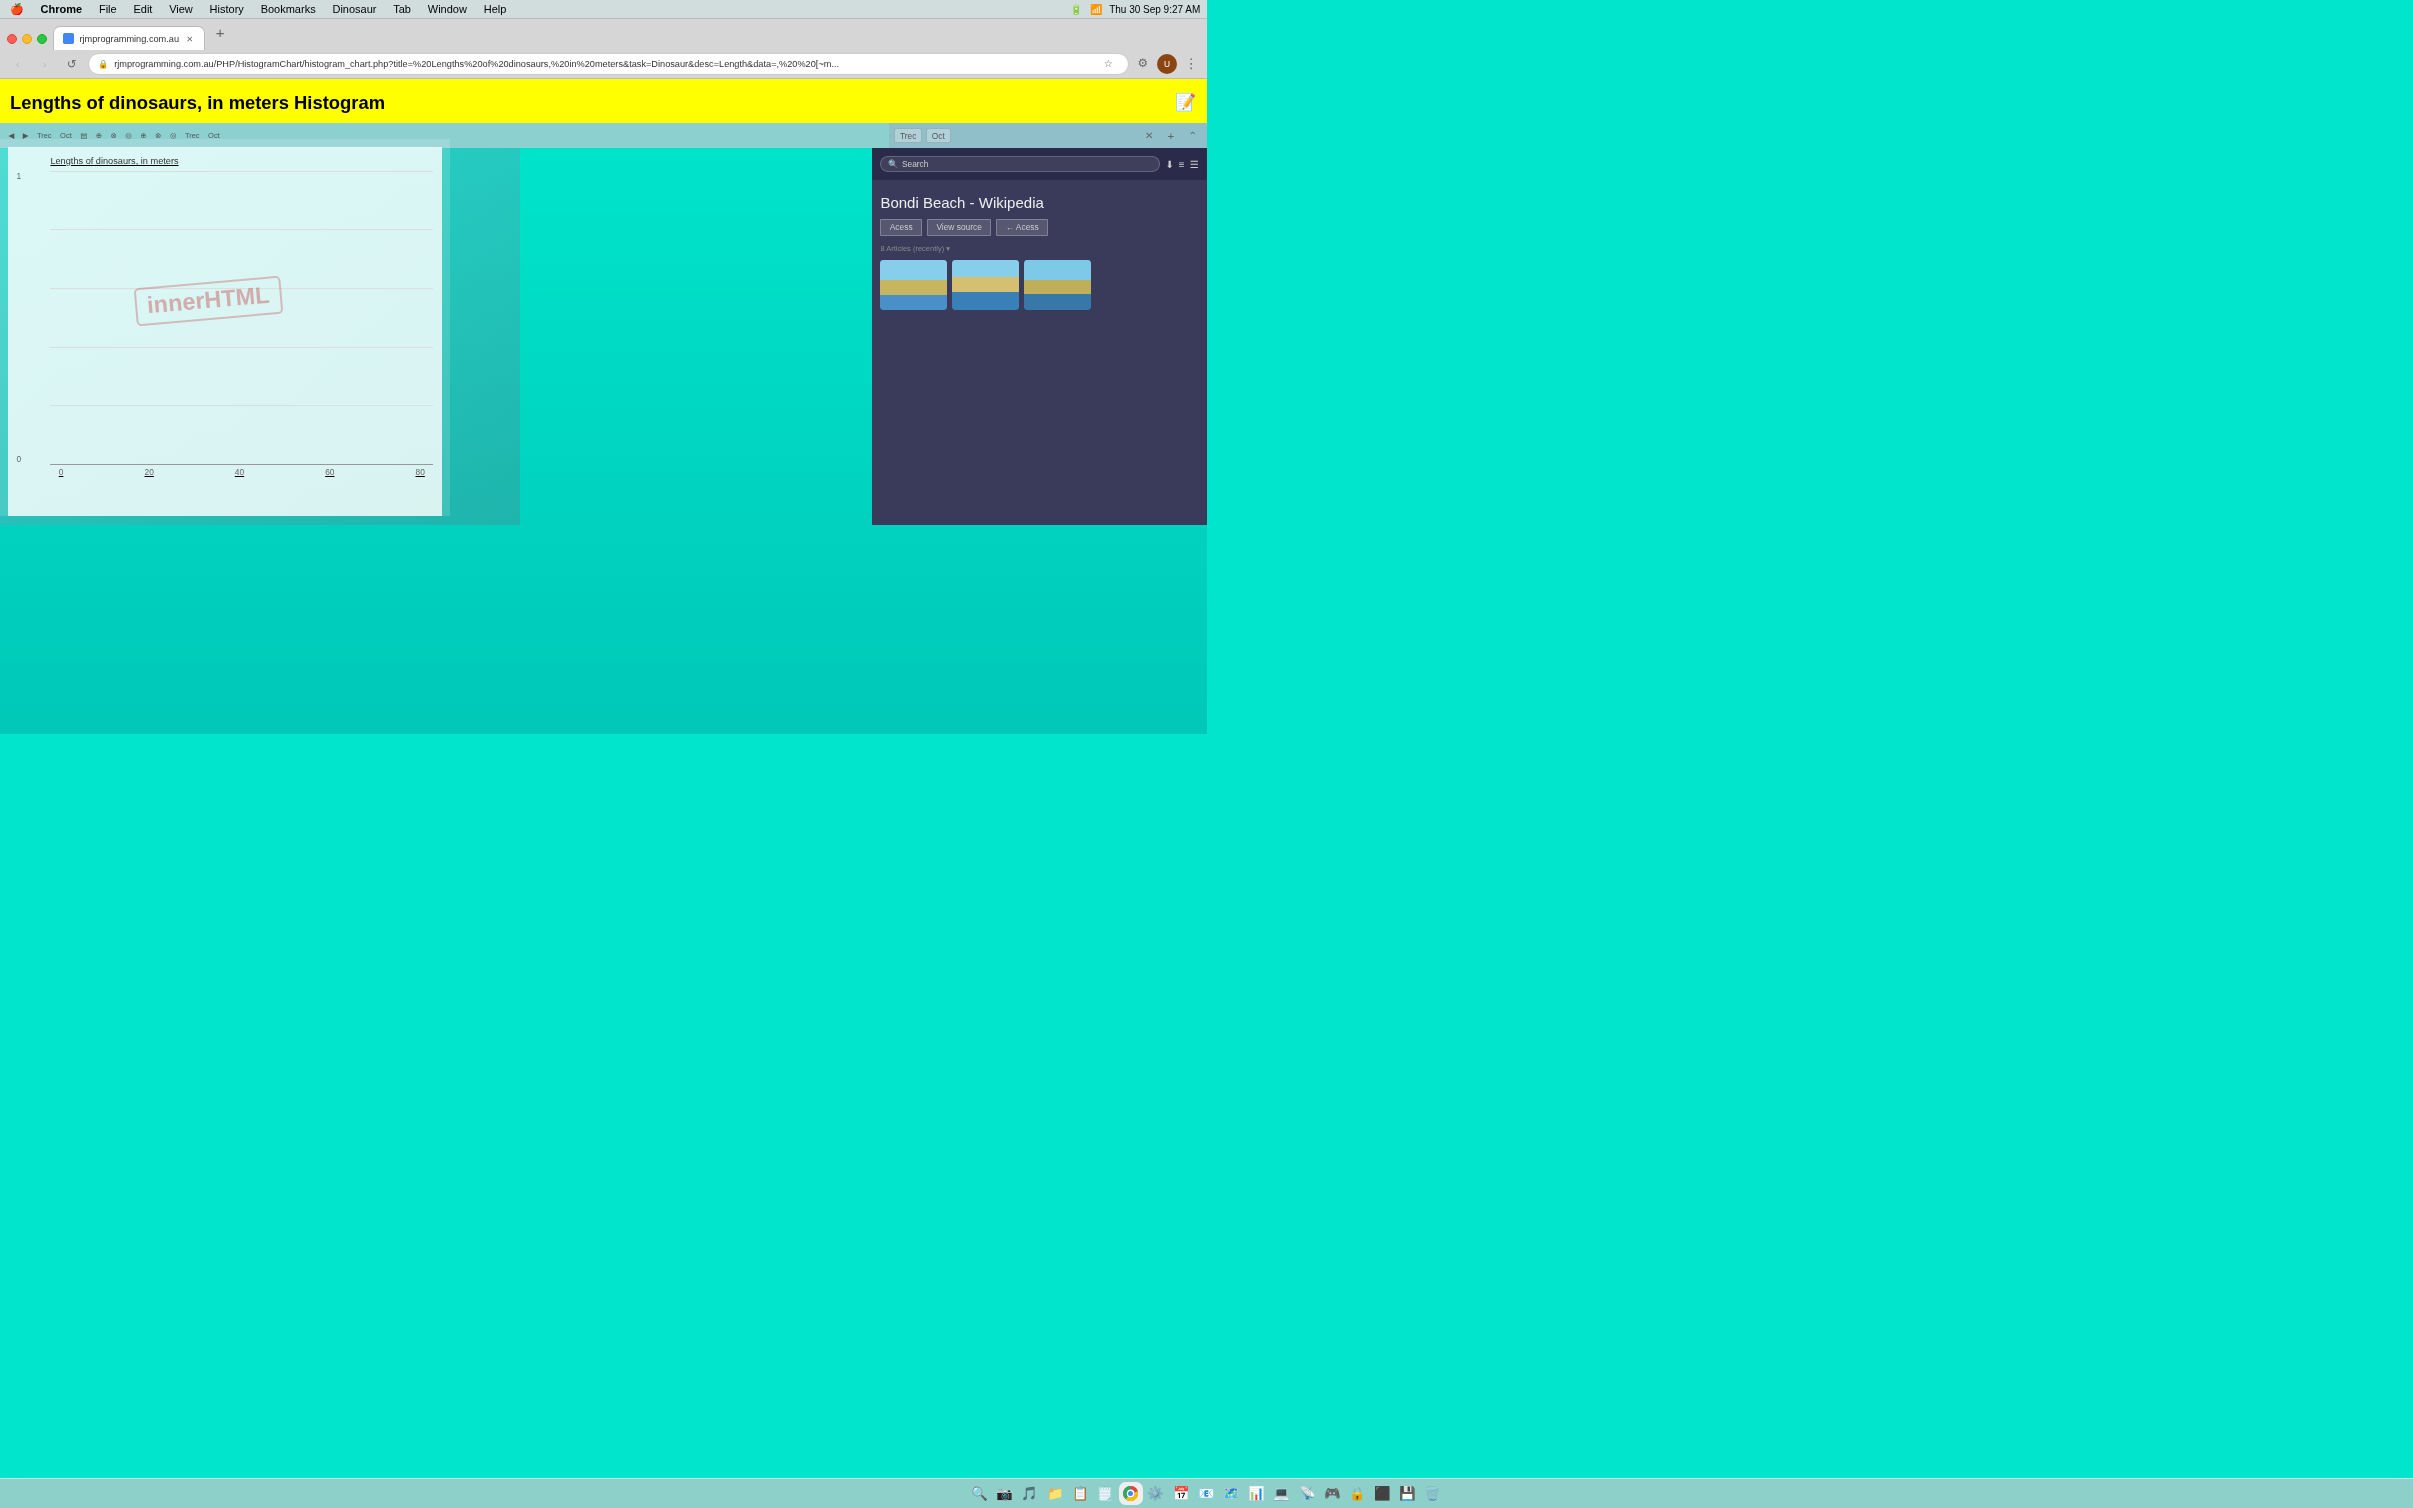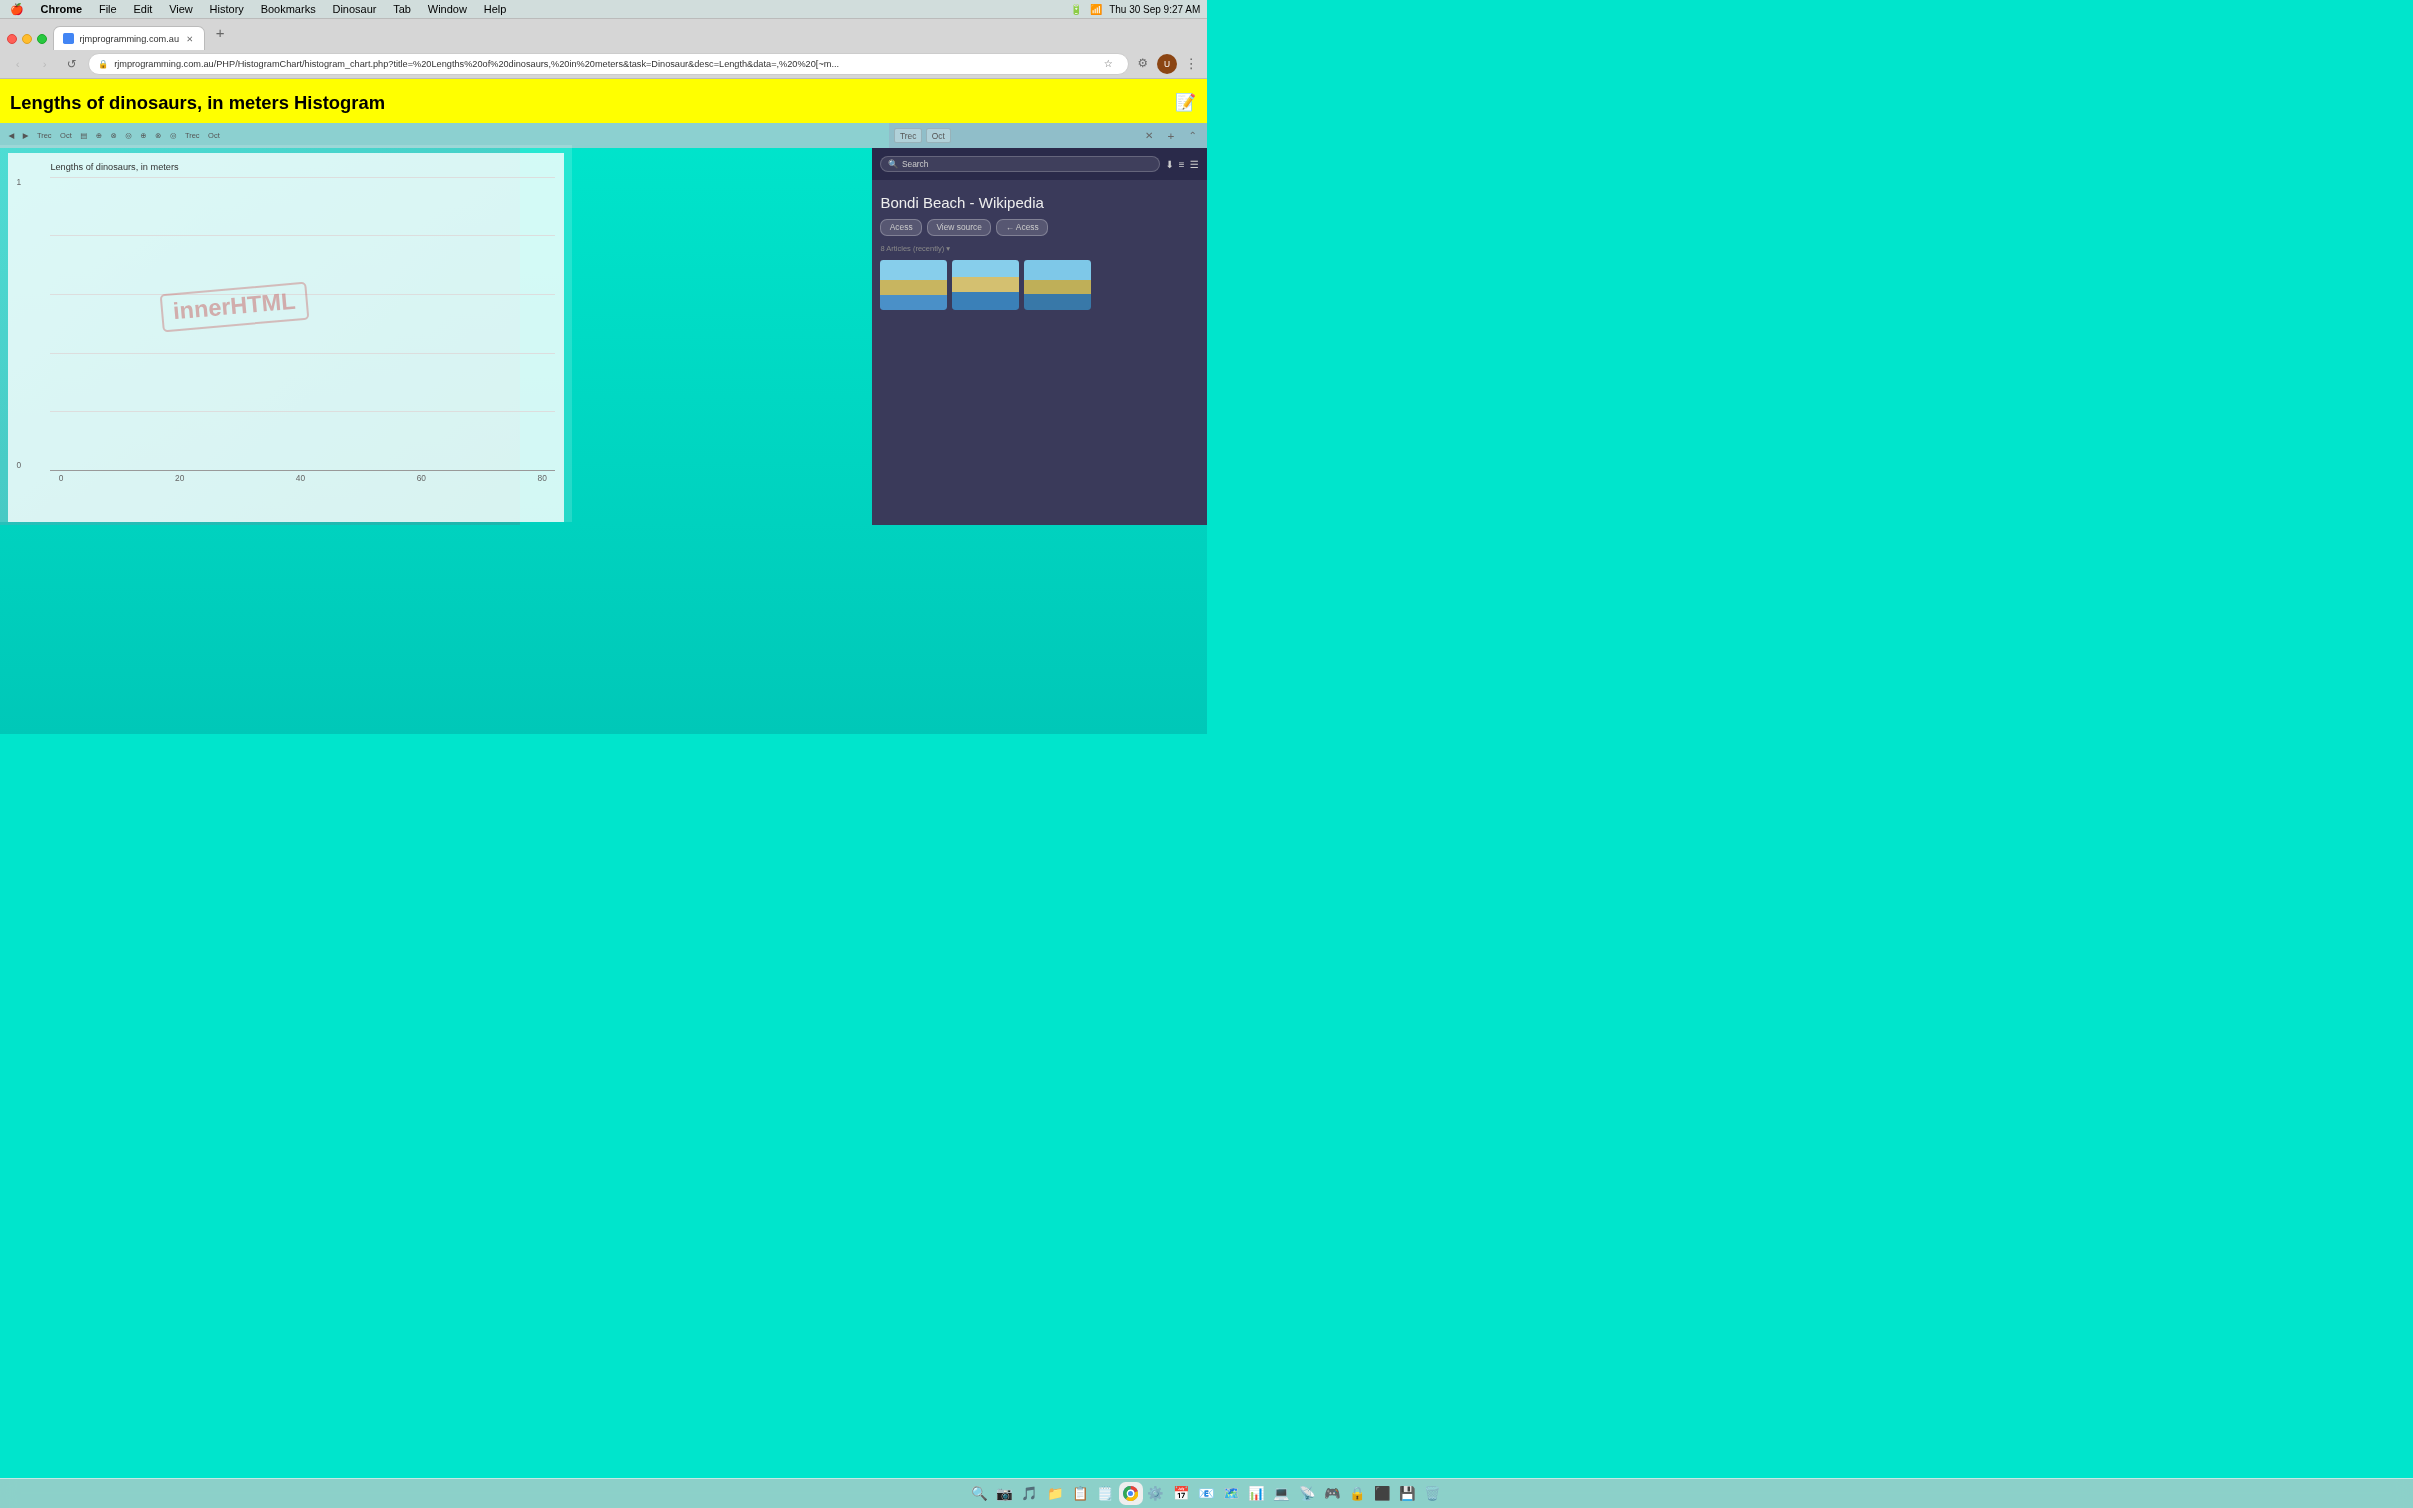--- a/index.html
+++ b/index.html
@@ -351,21 +351,21 @@
       margin-bottom: 8.4px;
     }
     .wiki-buttons {
       display: flex;
       gap: 5px;
       margin-bottom: 8.4px;
     }
     .wiki-btn {
       background: rgba(255,255,255,0.15);
       border: 0.8px solid rgba(255,255,255,0.25);
-      border-radius: 7px;
+      border-radius: 1px;
       padding: 2.5px 8.4px;
       font-size: 8.4px;
       color: #ccc;
       cursor: pointer;
     }
     .wiki-images {
       display: flex;
       gap: 5px;
       margin-top: 6.7px;
     }
@@ -573,21 +573,21 @@
     <span style="margin-left:auto;display:flex;gap:3.4px;">
       <span class="addr-icon" style="font-size:10px;cursor:pointer;">✕</span>
       <span class="addr-icon" style="font-size:11.7px;">+</span>
       <span class="addr-icon" style="font-size:10px;">⌃</span>
     </span>
   </div>
 
   <div class="bg-thumbnail" style="top:25px;height:377px;">
   </div>
 
-  <div class="chart-container" style="top:22px;height:377px;width:572px;">
+  <div class="chart-container" style="top:16px;height:377px;width:450px;text-decoration:underline;">
     <div class="chart-inner">
       <div class="chart-title">Lengths of dinosaurs, in meters</div>
       <div class="chart-area">
 
         <div class="y-axis-labels">
           <span>1</span>
           <span>0</span>
         </div>
 
         <div class="grid-lines">

